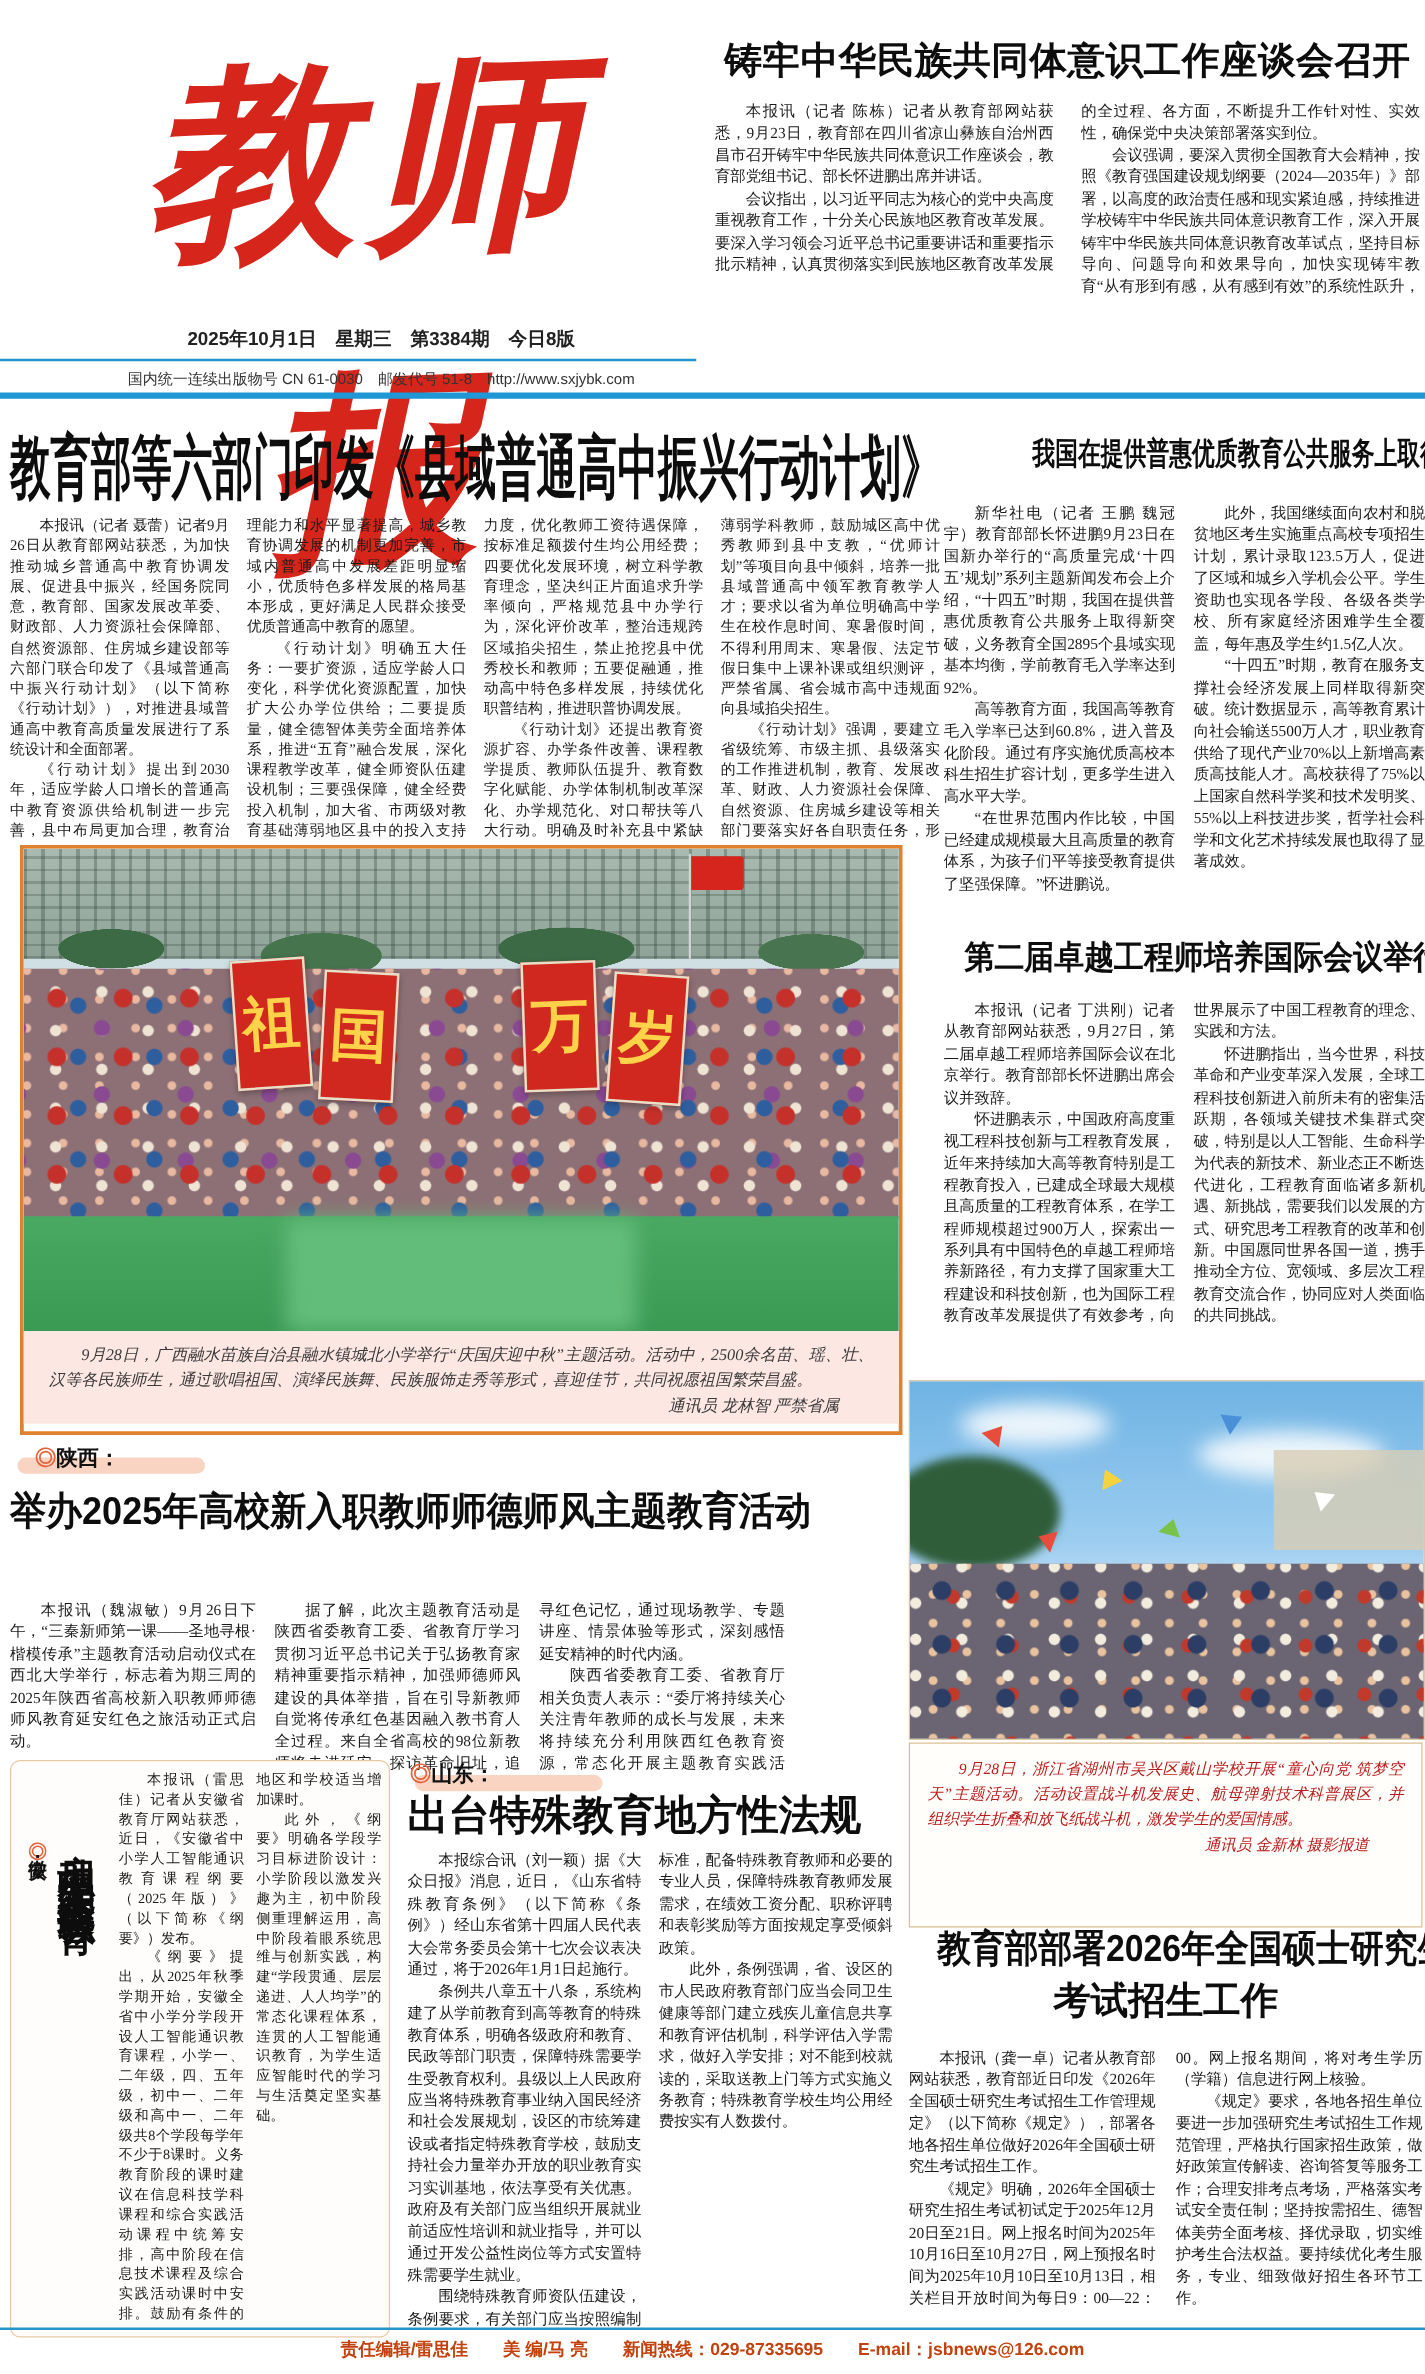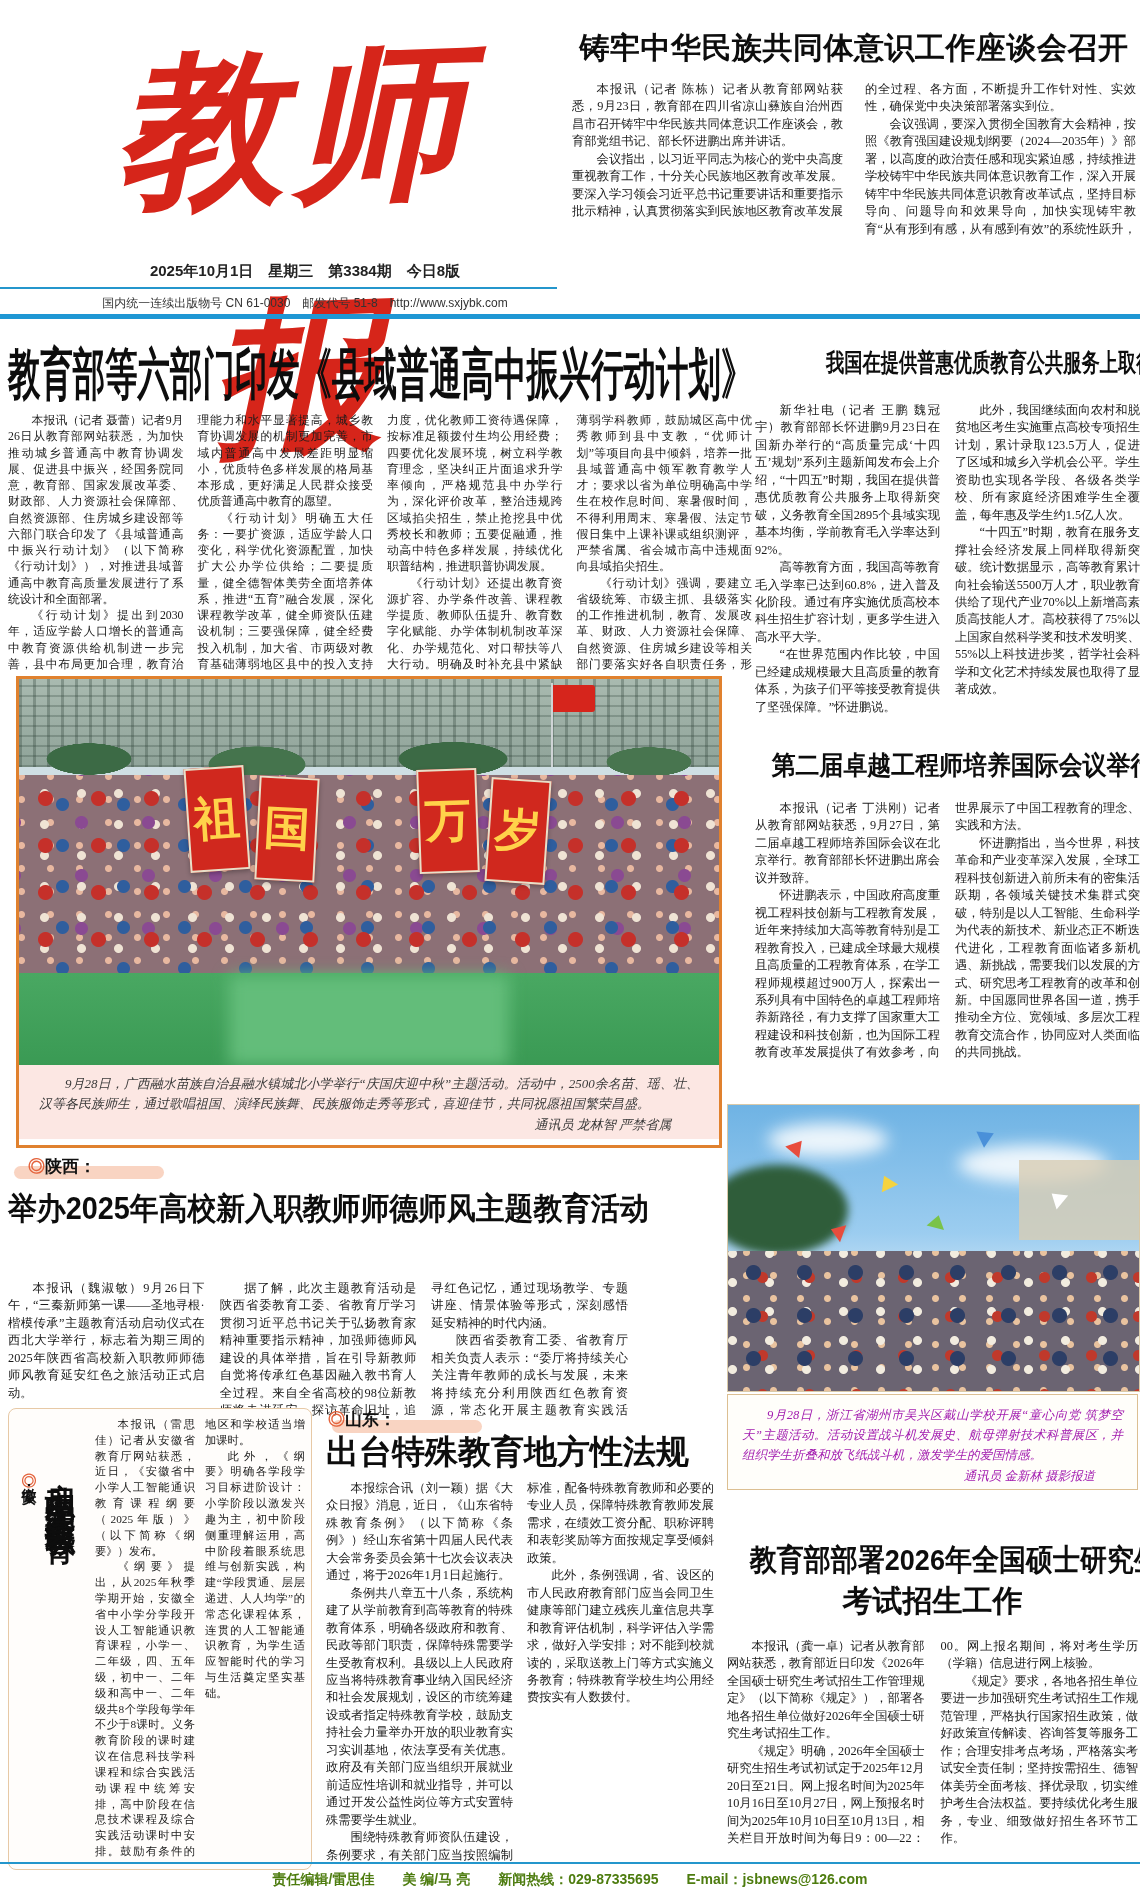--- a/index.html
+++ b/index.html
@@ -100,31 +100,31 @@
   .p2-bldg{position:absolute;right:0;top:55px;width:120px;height:80px;background:#d8cdb4;opacity:.8;}
   .p2-crowd{position:absolute;left:0;bottom:0;width:100%;height:140px;background-color:#6b6472;
     background-image:radial-gradient(circle,#2c3e66 0 7px,transparent 8px),
       radial-gradient(circle,#c0392b 0 5px,transparent 6px),
       radial-gradient(circle,#f2ecdf 0 4px,transparent 5px),
       radial-gradient(circle,#e9c39f 0 3px,transparent 4px);
     background-size:51px 43px,47px 39px,37px 29px,27px 23px;
     background-position:0 0,11px 7px,23px 17px,5px 13px;}
   .plane{position:absolute;width:0;height:0;border-left:9px solid transparent;border-right:9px solid transparent;}
   
-  #cap2{left:727px;top:1394px;width:411px;height:96px;border:1px solid #dcbf92;background:#fffefa;
-    box-sizing:border-box;padding:10px 14px;font-size:12.5px;line-height:1.6;font-style:italic;color:#a21caf;}
+  #cap2{left:727px;top:1394px;width:411px;height:148px;border:1px solid #dcbf92;background:#fffefa;
+    box-sizing:border-box;padding:10px 14px;font-size:12.5px;line-height:1.6;font-style:italic;color:#b91c1c;}
   #cap2 p{margin:0;text-indent:2em;text-align:justify;}
   
   #pg-hl{left:727px;top:1540px;width:411px;text-align:center;font-size:30px;line-height:1.35;}
   #pg-hl .nowrap{transform:scaleX(0.9);transform-origin:center top;}
   #pg-body{left:727px;top:1638px;width:411px;height:226px;column-count:2;column-gap:16px;}
   
   #footer-rule{left:0;top:1862px;width:1140px;height:2px;background:#2496cc;}
   #footer-text{left:0;top:1871px;width:1140px;text-align:center;font-size:14px;font-weight:600;
-    font-family:"Liberation Sans",sans-serif;color:#4d7c0f;}
+    font-family:"Liberation Sans",sans-serif;color:#c2410c;}
 </style>
 </head>
 <body>
 
 <div id="page">
 
   <div id="masthead" class="abs">教师报</div>
   <div id="dateline" class="abs">2025年10月1日　星期三　第3384期　今日8版</div>
   <div id="thinrule" class="abs"></div>
   <div id="publine" class="abs">国内统一连续出版物号 CN 61-0030　邮发代号 51-8　http://www.sxjybk.com</div>

